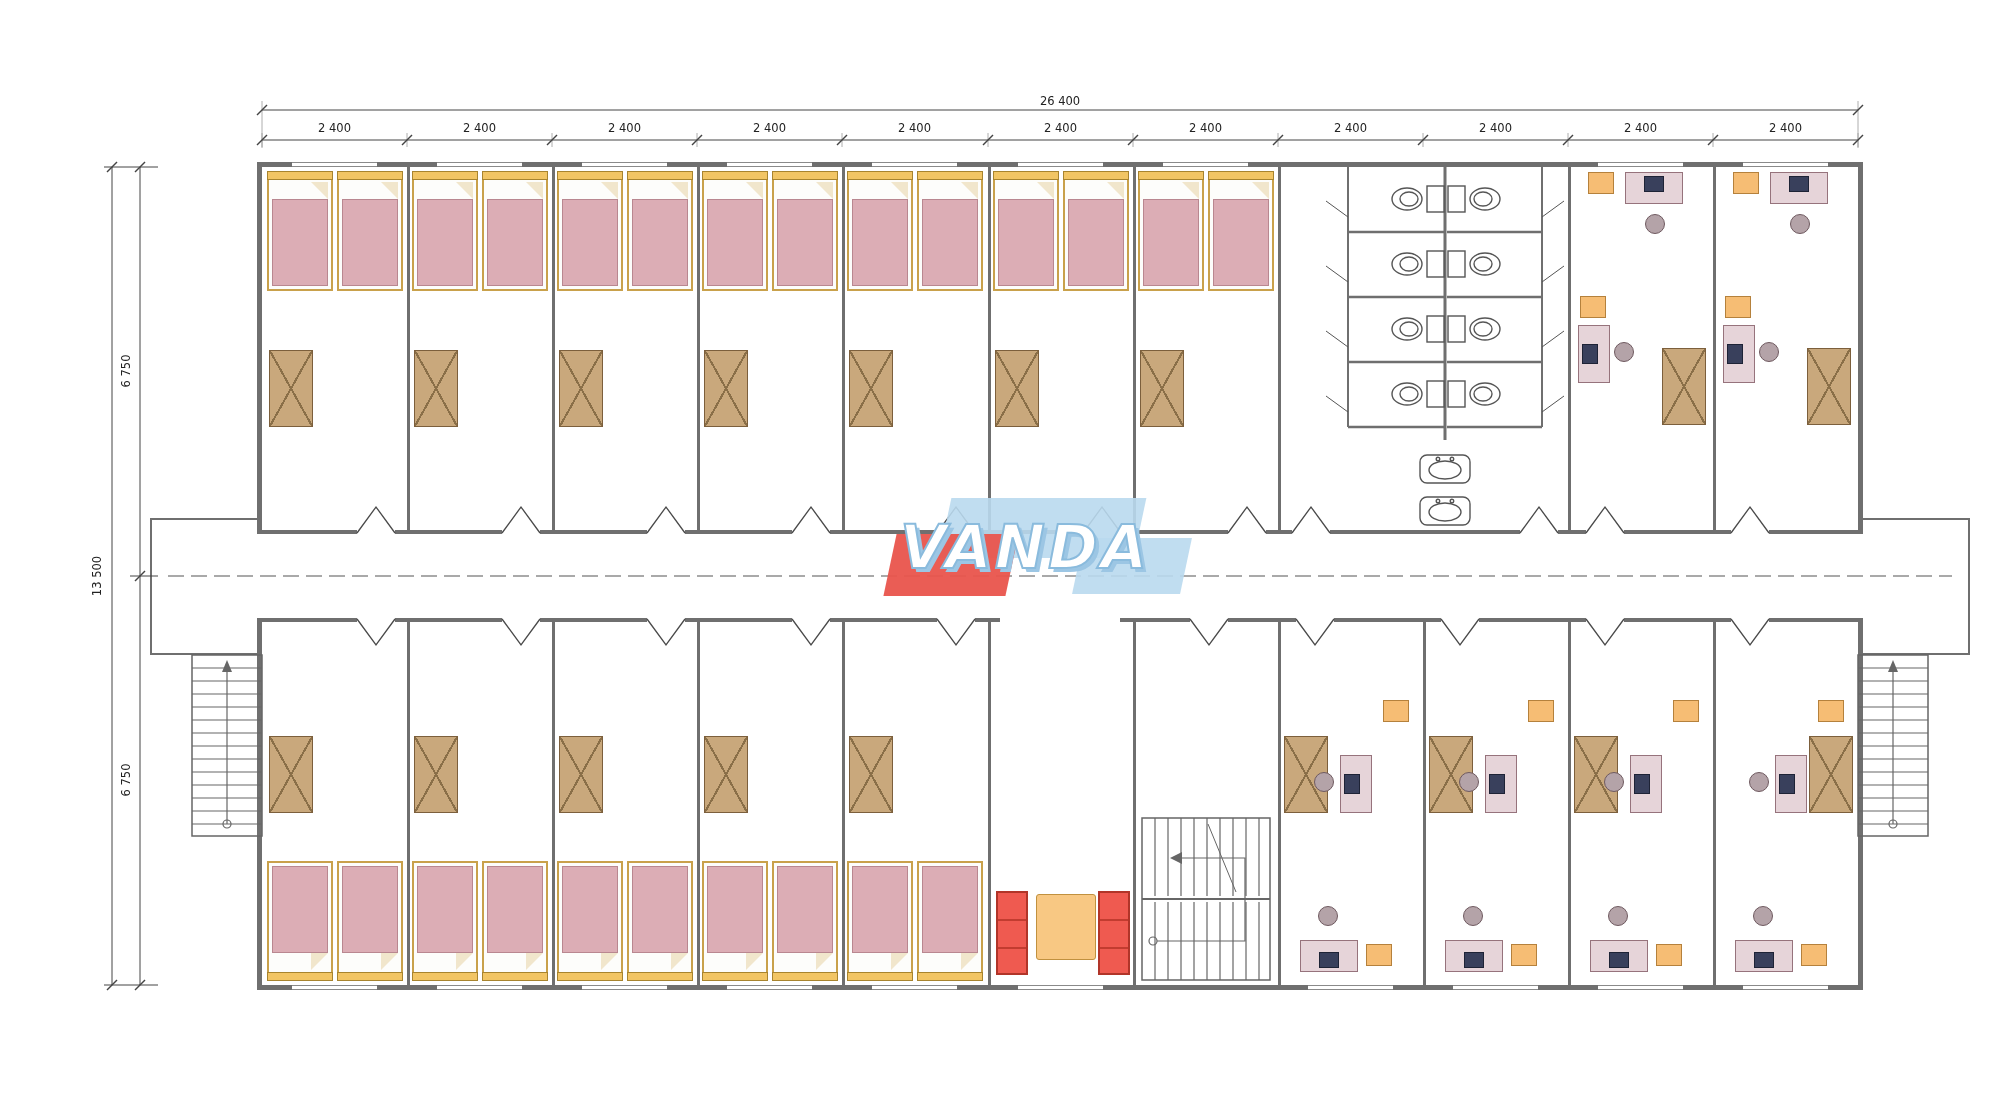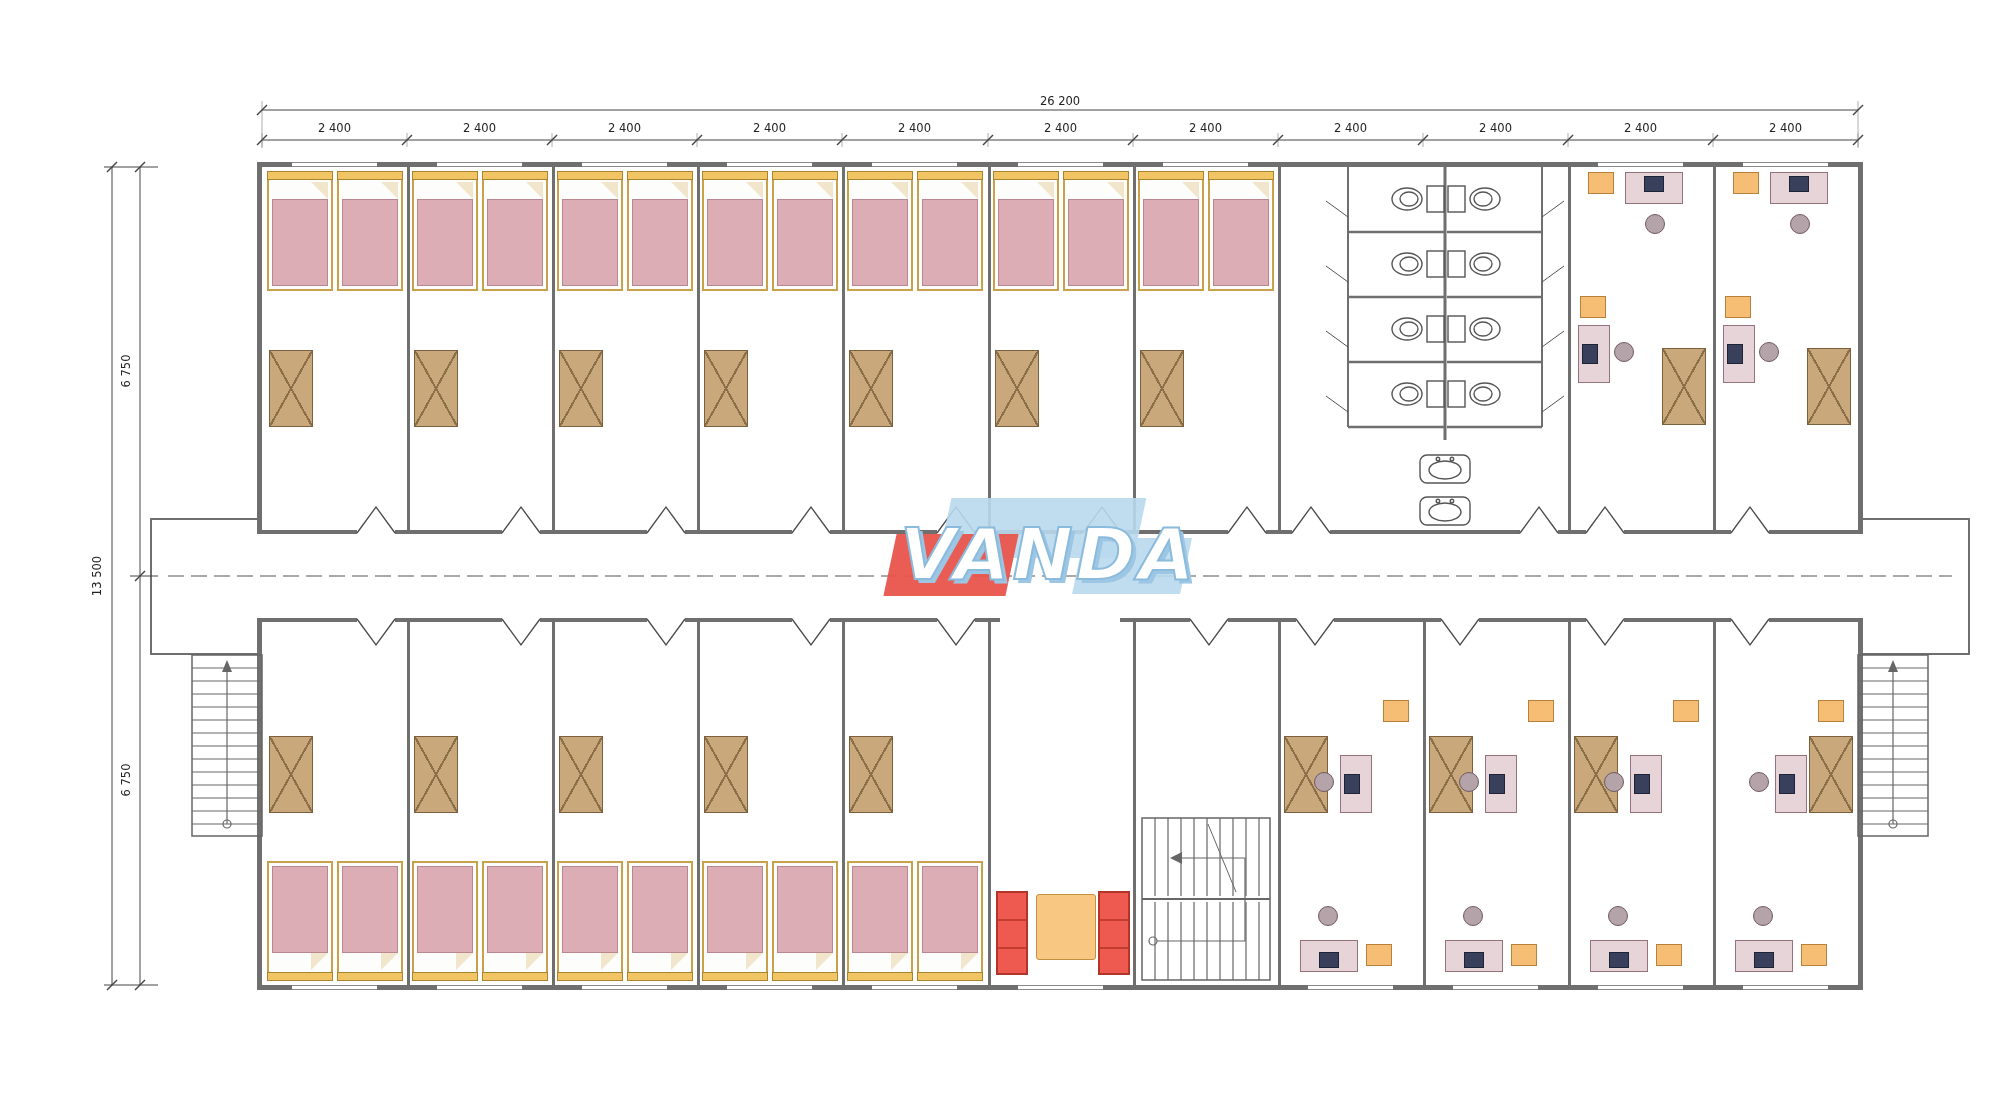--- a/index.html
+++ b/index.html
@@ -39,29 +39,29 @@
   .cabinet{position:absolute;width:26px;height:22px;background:#f6bd74;border:1.5px solid #b5813c;z-index:2}
 
   .sofa{position:absolute;width:32px;height:84px;border:2px solid #b13529;z-index:2;background:repeating-linear-gradient(to bottom,#ef5a50 0 26px,#c23c30 26px 28px)}
   .table{position:absolute;width:60px;height:66px;background:#f8c883;border:1.5px solid #c1913f;border-radius:3px;z-index:2}
 
   #linework{position:absolute;left:0;top:0;z-index:6;pointer-events:none}
 
   #logo{position:absolute;left:890px;top:498px;width:310px;height:104px;z-index:30}
   .lg-blue{position:absolute;background:#b9d9ee;transform:skewX(-12deg);opacity:.9}
   .lg-red{position:absolute;background:#e9544c;transform:skewX(-12deg);opacity:.95}
-  #logo-text{position:absolute;left:10px;top:14px;font-size:72px;font-weight:bold;font-style:italic;color:#fff;letter-spacing:3px;
+  #logo-text{position:absolute;left:10px;top:14px;font-size:60px;font-weight:bold;font-style:italic;color:#fff;letter-spacing:3px;
     -webkit-text-stroke:2px #8abbdd;text-shadow:4px 4px 0 #9cc6e4}
 </style>
 </head>
 <body>
 
 <div id="plan">
 
-  <span class="dim-label" style="left:1060px;top:94px">26 200</span>
+  <span class="dim-label" style="left:1060px;top:94px">26 400</span>
   <span class="dim-label vertical" style="left:97px;top:576px">13 500</span>
   <span class="dim-label vertical" style="left:126px;top:371px">6 750</span>
   <span class="dim-label vertical" style="left:126px;top:780px">6 750</span>
 
   <div class="landing" style="left:150px;top:518px;width:112px;height:137px"></div>
   <div class="landing" style="left:1858px;top:518px;width:112px;height:137px"></div>
 
   <div class="wall" style="left:257px;top:162px;width:1606px;height:5px"></div>
   <div class="wall" style="left:257px;top:985px;width:1606px;height:5px"></div>
   <div class="wall" style="left:257px;top:162px;width:5px;height:828px"></div>

